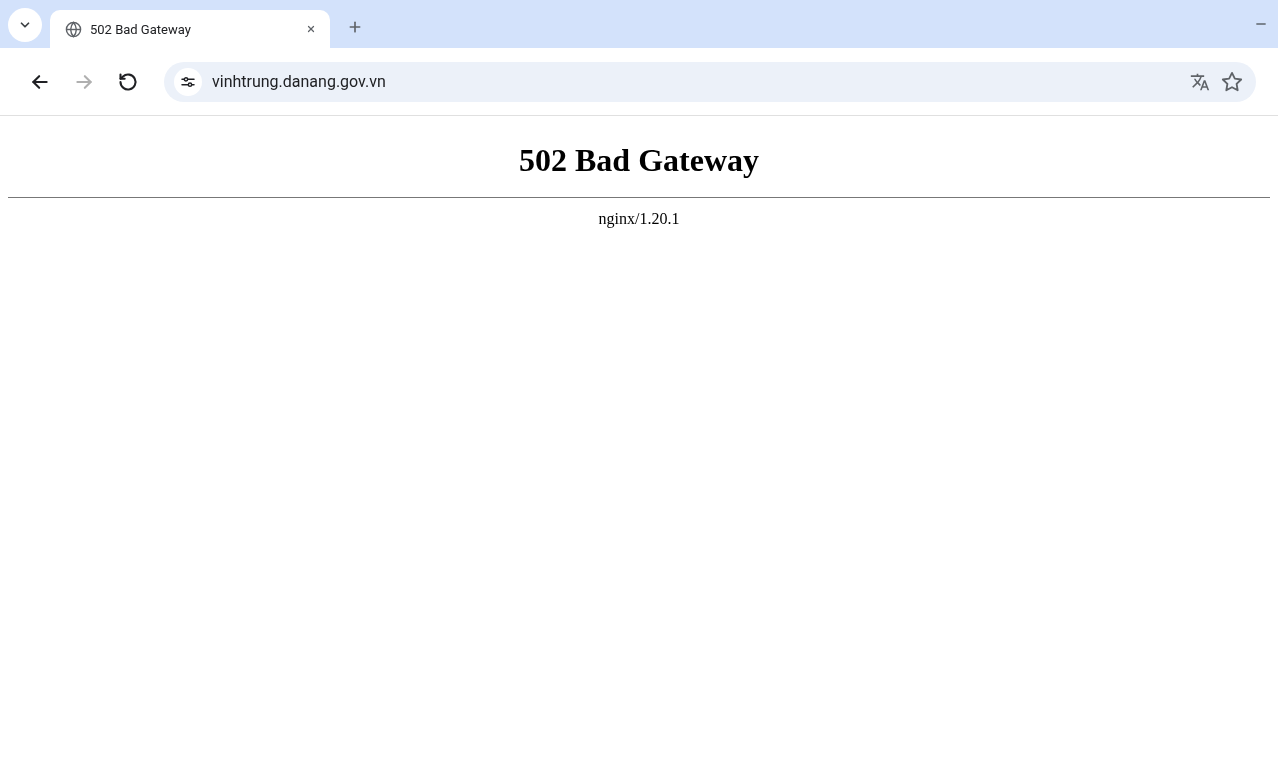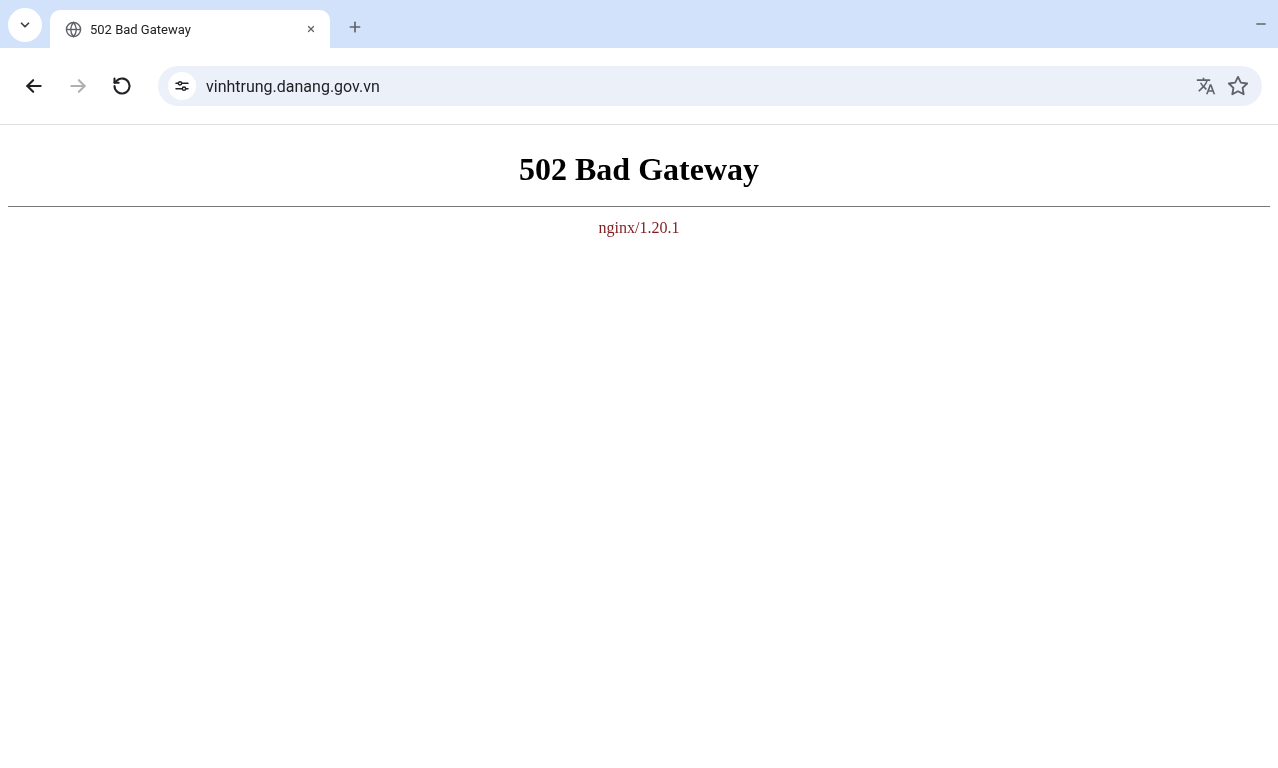--- a/index.html
+++ b/index.html
@@ -100,24 +100,24 @@
       width: 18px;
       height: 18px;
       display: flex;
       align-items: center;
       justify-content: center;
       cursor: pointer;
       color: #3c4043;
     }
     .toolbar {
       background: #fff;
-      height: 77px;
-      display: flex;
-      align-items: center;
-      padding: 0 16px;
+      height: 68px;
+      display: flex;
+      align-items: center;
+      padding: 0 22px;
       gap: 8px;
       border-bottom: 1px solid #e0e0e0;
     }
     .nav-btn {
       width: 36px;
       height: 36px;
       display: flex;
       align-items: center;
       justify-content: center;
       border-radius: 50%;
@@ -178,21 +178,21 @@
     }
     .error-hr {
       border: none;
       border-top: 1px solid #777;
       margin: 6px 0 12px;
     }
     .error-server {
       font-family: "Times New Roman", Times, serif;
       font-size: 16px;
       text-align: center;
-      color: #7f1d1d;
+      color: #000000;
     }
     svg { display: block; }
   </style>
 </head>
 <body>
 
 <div class="browser-chrome">
   <div class="tab-strip">
     <div class="search-tabs-btn">
       <svg width="14" height="14" viewBox="0 0 24 24" fill="none" stroke="#3c4043" stroke-width="3" stroke-linecap="round" stroke-linejoin="round">

